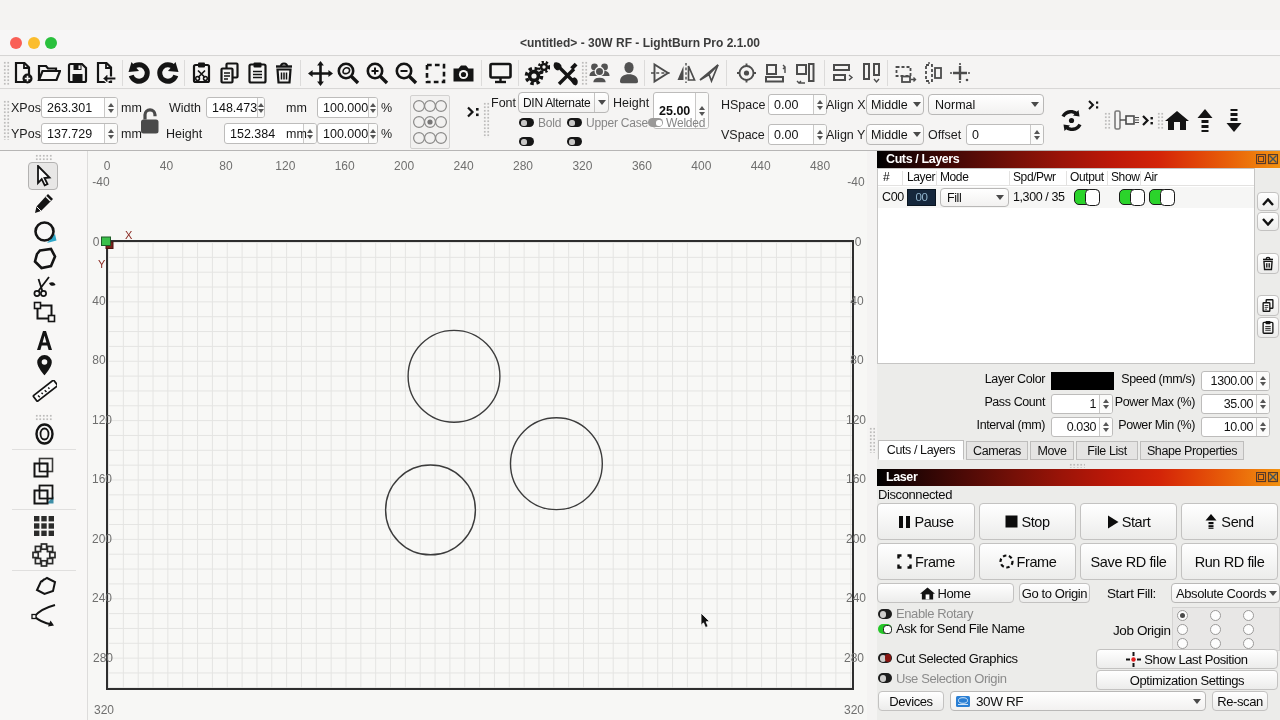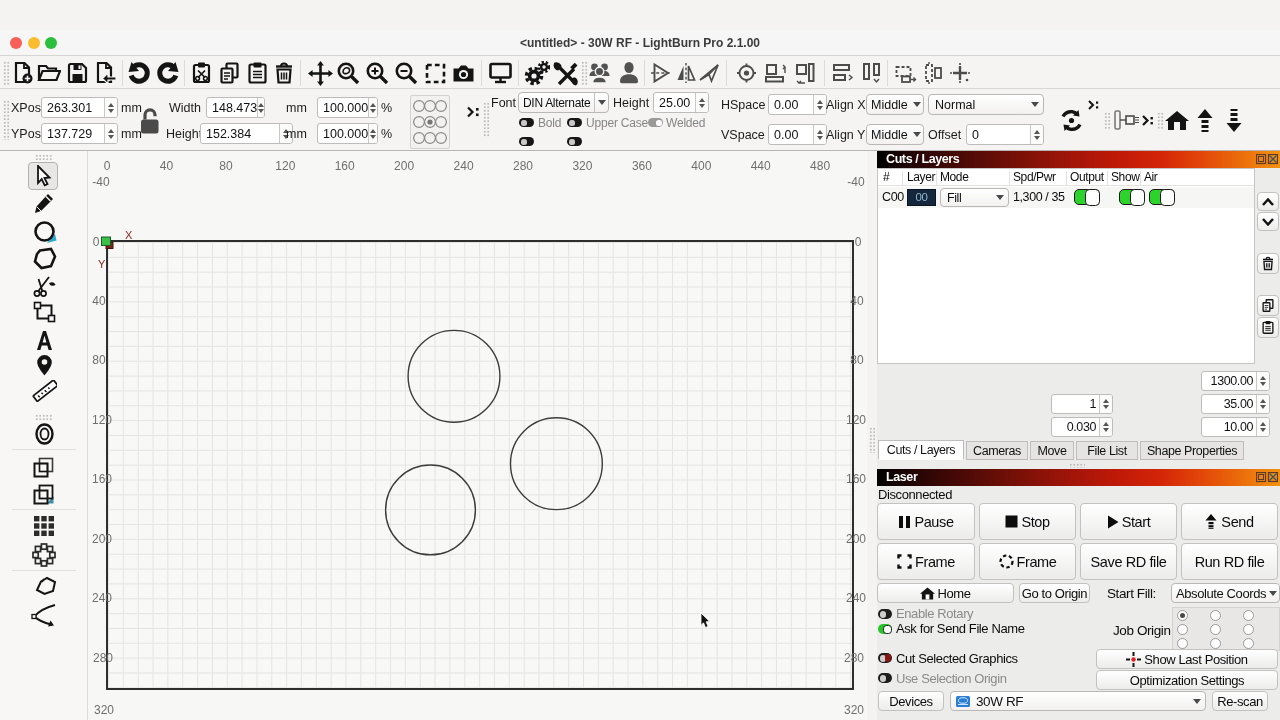--- a/index.html
+++ b/index.html
@@ -287,21 +287,21 @@
     <span class="lbl" style="left:169px;top:11px;">Width</span>
     <div class="field" style="left:206px;top:7px;width:59px;height:21px;">
         <span class="val">148.473</span>
         <span class="spin">
           <i class="up"></i>
           <i class="dn"></i>
         </span>
       </div>
     <span class="lbl" style="left:286px;top:11px;">mm</span>
     <span class="lbl" style="left:166px;top:37px;">Height</span>
-    <div class="field" style="left:200px;top:33px;width:93px;height:21px;">
+    <div class="field" style="left:224px;top:33px;width:93px;height:21px;">
         <span class="val">152.384</span>
         <span class="spin">
           <i class="up"></i>
           <i class="dn"></i>
         </span>
       </div>
     <span class="lbl" style="left:286px;top:37px;">mm</span>
     <div class="field" style="left:317px;top:7px;width:61px;height:21px;">
         <span class="val">100.000</span>
         <span class="spin">
@@ -340,21 +340,21 @@
         <rect x="9" y="7.5" width="2.6" height="2.6" fill="#141414"></rect>
       </svg>
     <div class="grip" style="left:483px;top:12px;height:36px;"></div>
     <span class="lbl" style="left:491px;top:6px;">Font</span>
     <div class="combo" style="left:518px;top:2px;width:91px;height:21px;font-size:12px;letter-spacing:-0.3px;">
         <span class="val" style="padding-left:4px;">DIN Alternate</span>
         <span style="width:1px;align-self:stretch;background:#c4c3c2;"></span>
         <span class="arr" style="width:13px;"></span>
       </div>
     <span class="lbl" style="left:613px;top:6px;">Height</span>
-    <div class="field" style="left:653px;top:2px;width:56px;height:21px;">
+    <div class="field" style="left:653px;top:2px;width:56px;height:37px;font-weight:bold;">
         <span class="val">25.00</span>
         <span class="spin">
           <i class="up"></i>
           <i class="dn"></i>
         </span>
       </div>
     <div class="mtog" style="left:519px;top:28px;"></div>
       <span class="glbl" style="left:538px;top:26px;">Bold</span>
     <div class="mtog" style="left:567px;top:28px;"></div>
       <span class="glbl" style="left:586px;top:26px;">Upper Case</span>
@@ -657,20 +657,29 @@
         </svg>
       </div>
     <div class="btn" style="left:380px;top:166px;width:22px;height:21px;">
         <svg width="14" height="15" viewBox="0 0 23 24">
           <rect x="3.5" y="3.5" width="16" height="18" rx="1.5" fill="none" stroke="#141414" stroke-width="2.2"></rect>
           <rect x="7.5" y="1.5" width="8" height="5" rx="1" fill="#141414"></rect>
           <path d="M7 10.5h9M7 13.5h9M7 16.5h9" stroke="#141414" stroke-width="1.5"></path>
         </svg>
       </div>
 
+    <div style="position:absolute;left:0;top:215px;width:395px;height:71px;font-size:12.5px;color:#0c0c0c;">
+      <span style="position:absolute;left:0;top:6px;width:168px;text-align:right;">Layer Color</span>
+      <div style="position:absolute;left:174px;top:6px;width:63px;height:18px;background:#000;"></div>
+      <span style="position:absolute;left:150px;top:6px;width:168px;text-align:right;">Speed (mm/s)</span>
+      <span style="position:absolute;left:0;top:29px;width:168px;text-align:right;">Pass Count</span>
+      <span style="position:absolute;left:150px;top:29px;width:168px;text-align:right;">Power Max (%)</span>
+      <span style="position:absolute;left:0;top:52px;width:168px;text-align:right;">Interval (mm)</span>
+      <span style="position:absolute;left:150px;top:52px;width:168px;text-align:right;">Power Min (%)</span>
+    </div>
     <div class="field" style="left:324px;top:220px;width:69px;height:20px;">
         <span class="val" style="text-align:right;padding-right:3px;">1300.00</span>
         <span class="spin">
           <i class="up"></i>
           <i class="dn"></i>
         </span>
       </div>
     <div class="field" style="left:174px;top:243px;width:62px;height:20px;">
         <span class="val" style="text-align:right;padding-right:3px;">1</span>
         <span class="spin">

